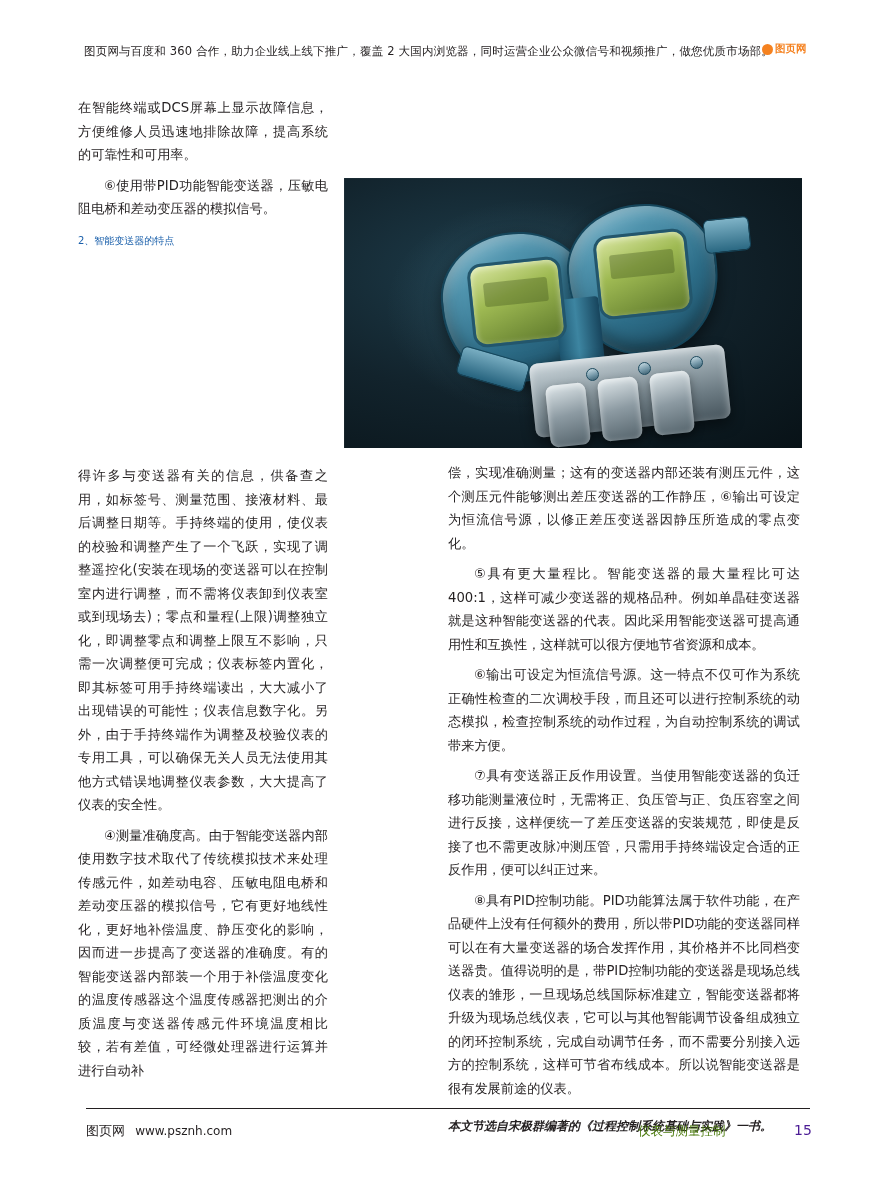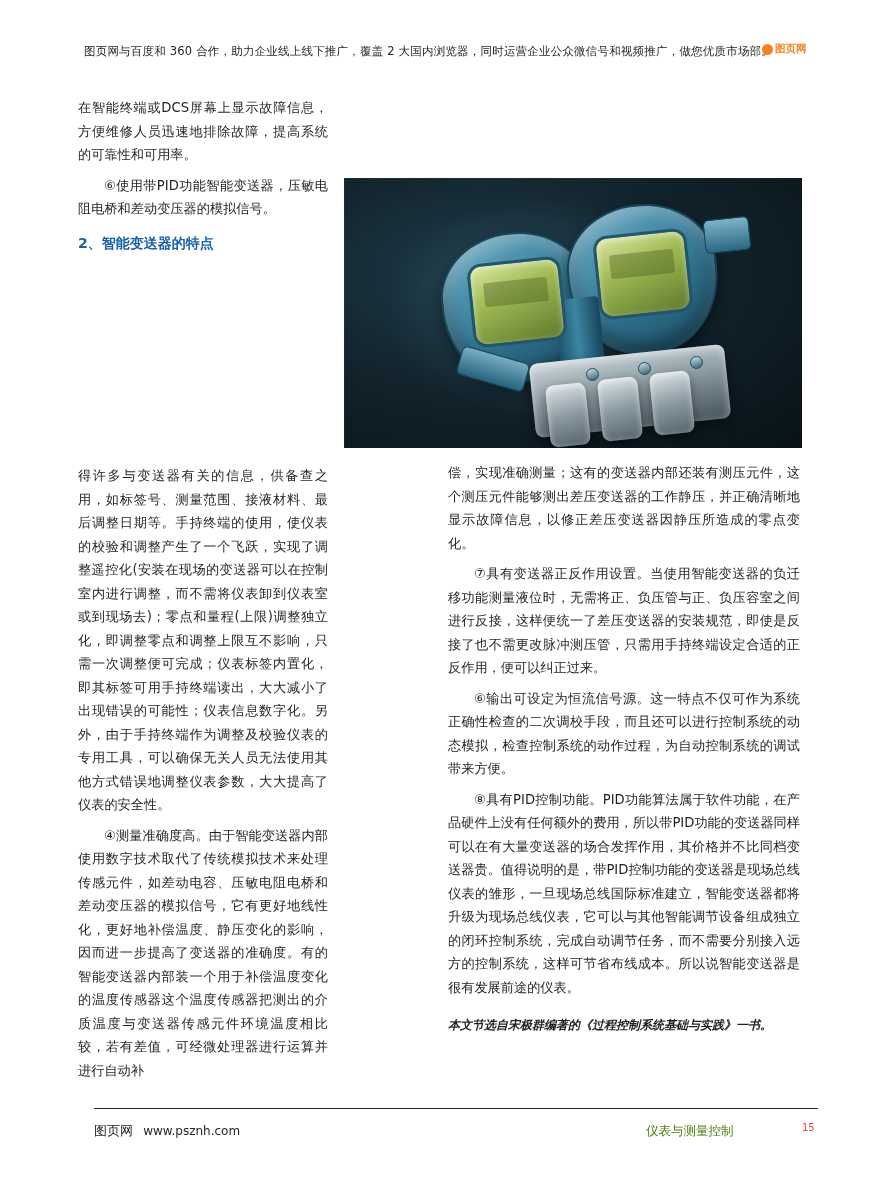--- a/index.html
+++ b/index.html
@@ -83,22 +83,22 @@
   }
   
   .col-right {
     left: 448px; top: 373px;
     width: 352px;
   }
 
   
   .section-head {
     color: #1b60ab;
-    font-weight: bold;
-    font-size: 14px;
+    font-weight: normal;
+    font-size: 10px;
     margin: 12px 0 8px 0;
     line-height: 1.5;
   }
 
   
   .figure {
     position: absolute;
     left: 344px; top: 90px;
     width: 458px; height: 270px;
     background: #0d1b22;
@@ -188,21 +188,21 @@
     font-size: 12px;
     line-height: 1.75;
     color: #231f20;
     font-weight: bold;
     margin-top: 16px;
   }
 
   
   .footer {
     position: absolute;
-    left: 16px; top: 1108px;
+    left: 8px; top: 1108px;
     width: 824px; height: 46px;
   }
   .footer-rule {
     position: absolute;
     left: 78px; top: 0; width: 724px; height: 1px;
     background: #231f20;
   }
   .footer-left {
     position: absolute;
     left: 78px; top: 14px;
@@ -215,22 +215,22 @@
   }
   .footer-center {
     position: absolute;
     left: 630px; top: 15px;
     font-size: 12.5px;
     color: #4d7c0f;
   }
   .footer-page {
     position: absolute;
     left: 786px; top: 14px;
-    font-size: 10px;
-    color: #ef4444;
+    font-size: 14px;
+    color: #4c1d95;
   }
 </style>
 </head>
 <body>
 
 <div class="page">
 
   <div class="top-banner">
     <div class="banner-text">图页网与百度和 360 合作，助力企业线上线下推广，覆盖 2 大国内浏览器，同时运营企业公众微信号和视频推广，做您优质市场部。</div>
     <div class="banner-logo">
@@ -273,23 +273,24 @@
       <div class="section-head">2、智能变送器的特点</div>
 
     </div>
 
     <div class="col col-left-lower">
       <p>得许多与变送器有关的信息，供备查之用，如标签号、测量范围、接液材料、最后调整日期等。手持终端的使用，使仪表的校验和调整产生了一个飞跃，实现了调整遥控化(安装在现场的变送器可以在控制室内进行调整，而不需将仪表卸到仪表室或到现场去)；零点和量程(上限)调整独立化，即调整零点和调整上限互不影响，只需一次调整便可完成；仪表标签内置化，即其标签可用手持终端读出，大大减小了出现错误的可能性；仪表信息数字化。另外，由于手持终端作为调整及校验仪表的专用工具，可以确保无关人员无法使用其他方式错误地调整仪表参数，大大提高了仪表的安全性。</p>
       <p class="indent">④测量准确度高。由于智能变送器内部使用数字技术取代了传统模拟技术来处理传感元件，如差动电容、压敏电阻电桥和差动变压器的模拟信号，它有更好地线性化，更好地补偿温度、静压变化的影响，因而进一步提高了变送器的准确度。有的智能变送器内部装一个用于补偿温度变化的温度传感器这个温度传感器把测出的介质温度与变送器传感元件环境温度相比较，若有差值，可经微处理器进行运算并进行自动补</p>
     </div>
 
     <div class="col col-right">
-      <p>偿，实现准确测量；这有的变送器内部还装有测压元件，这个测压元件能够测出差压变送器的工作静压，并正确清晰地显示故障信息，以修正差压变送器因静压所造成的零点变化。</p>
+      <p>偿，实现准确测量；这有的变送器内部还装有测压元件，这个测压元件能够测出差压变送器的工作静压，⑥输出可设定为恒流信号源，以修正差压变送器因静压所造成的零点变化。</p>
+      <p class="indent">⑤具有更大量程比。智能变送器的最大量程比可达400:1，这样可减少变送器的规格品种。例如单晶硅变送器就是这种智能变送器的代表。因此采用智能变送器可提高通用性和互换性，这样就可以很方便地节省资源和成本。</p>
+      <p class="indent">⑥输出可设定为恒流信号源。这一特点不仅可作为系统正确性检查的二次调校手段，而且还可以进行控制系统的动态模拟，检查控制系统的动作过程，为自动控制系统的调试带来方便。</p>
       <p class="indent">⑦具有变送器正反作用设置。当使用智能变送器的负迁移功能测量液位时，无需将正、负压管与正、负压容室之间进行反接，这样便统一了差压变送器的安装规范，即使是反接了也不需更改脉冲测压管，只需用手持终端设定合适的正反作用，便可以纠正过来。</p>
-      <p class="indent">⑥输出可设定为恒流信号源。这一特点不仅可作为系统正确性检查的二次调校手段，而且还可以进行控制系统的动态模拟，检查控制系统的动作过程，为自动控制系统的调试带来方便。</p>
       <p class="indent">⑧具有PID控制功能。PID功能算法属于软件功能，在产品硬件上没有任何额外的费用，所以带PID功能的变送器同样可以在有大量变送器的场合发挥作用，其价格并不比同档变送器贵。值得说明的是，带PID控制功能的变送器是现场总线仪表的雏形，一旦现场总线国际标准建立，智能变送器都将升级为现场总线仪表，它可以与其他智能调节设备组成独立的闭环控制系统，完成自动调节任务，而不需要分别接入远方的控制系统，这样可节省布线成本。所以说智能变送器是很有发展前途的仪表。</p>
       <div class="footnote">本文节选自宋极群编著的《过程控制系统基础与实践》一书。</div>
     </div>
 
   </div>
 
   <div class="footer">
     <div class="footer-rule"></div>
     <div class="footer-left">
       <span>图页网</span>

